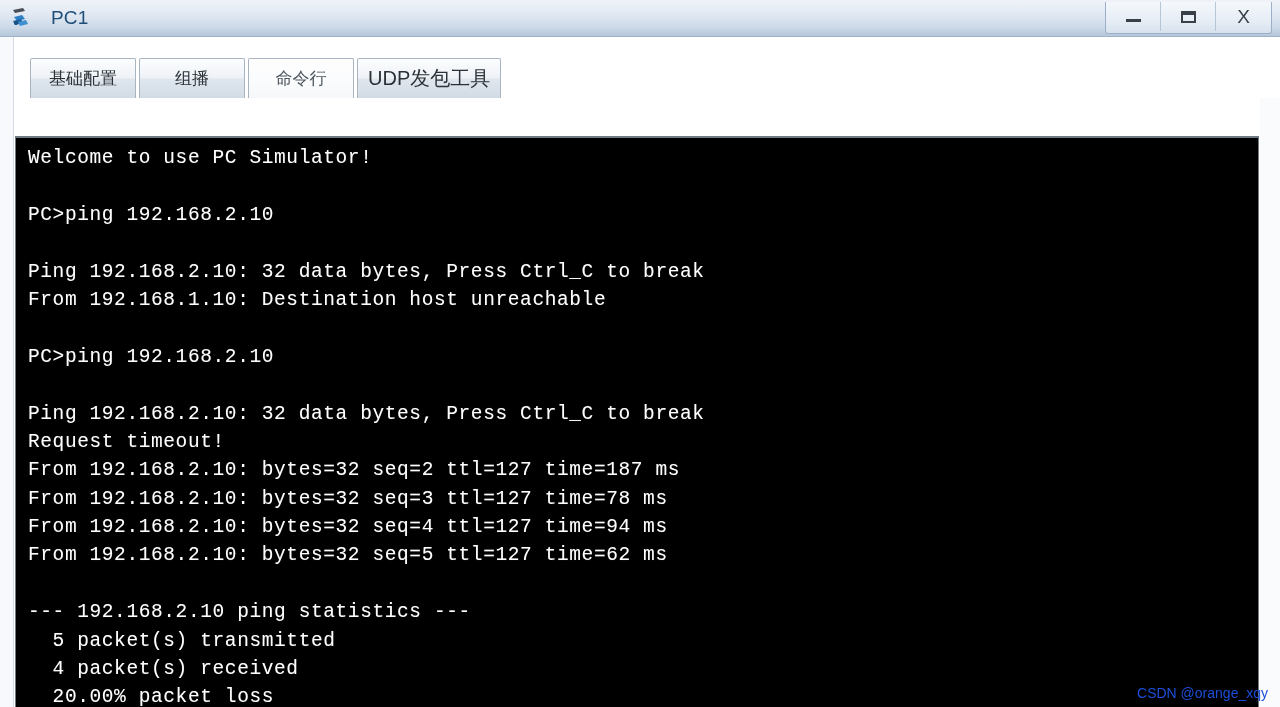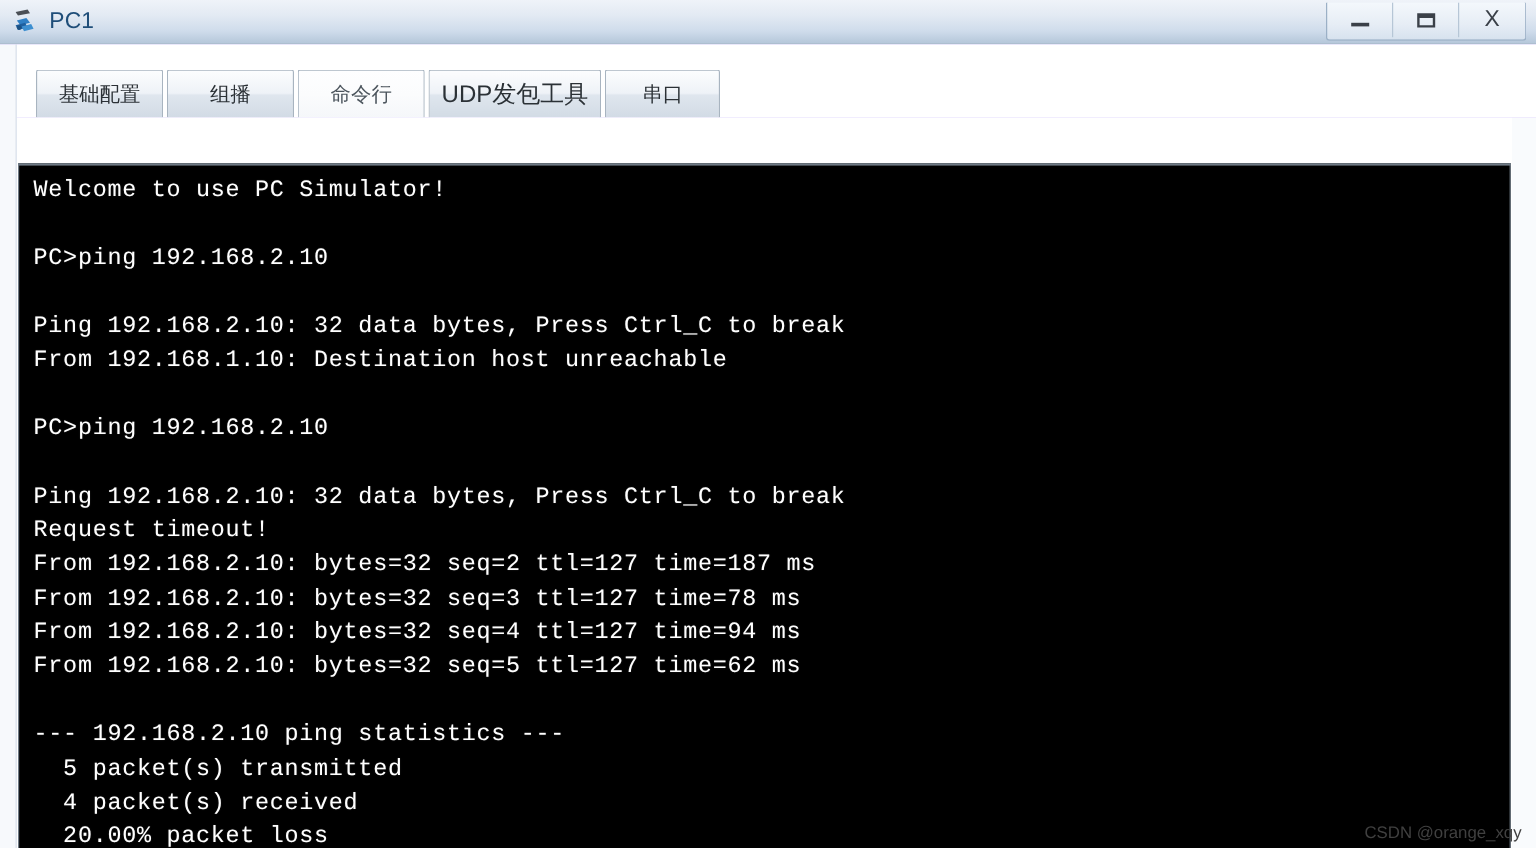--- a/index.html
+++ b/index.html
@@ -30,21 +30,21 @@
     border-bottom: 1px solid #9fb2c6;
     box-sizing: border-box;
     display: flex;
     align-items: center;
   }
 
   #title-left {
     display: flex;
     align-items: center;
     padding-left: 10px;
-    gap: 7px;
+    gap: 17px;
     justify-content: space-between;
   }
 
   .win-icon {
     width: 24px;
     height: 24px;
     display: block;
   }
 
   #window-title {
@@ -202,21 +202,21 @@
 
   .term-line { height: 28.4px; }
   .term-blank { height: 28.4px; }
 
   
   #watermark {
     position: absolute;
     right: 12px;
     bottom: 6px;
     font-size: 14px;
-    color: #404040;
+    color: #1d4ed8;
     font-family: "Liberation Sans", sans-serif;
     z-index: 30;
     pointer-events: none;
   }
 
   #right-gutter {
     position: absolute;
     right: 0;
     top: 61px;
     width: 20px;
@@ -266,23 +266,20 @@
       </div>
       <div class="tab">
         <span>组播</span>
       </div>
       <div class="tab active">
         <span>命令行</span>
       </div>
       <div class="tab tab-udp tab-narrow">
         <span>UDP发包工具</span>
       </div>
-      <div class="tab tab-narrow">
-        <span>串口</span>
-      </div>
     </div>
 
     <div id="right-gutter"></div>
 
     <div id="terminal-panel">
       <div id="terminal">
         <div id="terminal-lines"><div class="term-line">Welcome to use PC Simulator!</div><div class="term-blank">&nbsp;</div><div class="term-line">PC&gt;ping 192.168.2.10</div><div class="term-blank">&nbsp;</div><div class="term-line">Ping 192.168.2.10: 32 data bytes, Press Ctrl_C to break</div><div class="term-line">From 192.168.1.10: Destination host unreachable</div><div class="term-blank">&nbsp;</div><div class="term-line">PC&gt;ping 192.168.2.10</div><div class="term-blank">&nbsp;</div><div class="term-line">Ping 192.168.2.10: 32 data bytes, Press Ctrl_C to break</div><div class="term-line">Request timeout!</div><div class="term-line">From 192.168.2.10: bytes=32 seq=2 ttl=127 time=187 ms</div><div class="term-line">From 192.168.2.10: bytes=32 seq=3 ttl=127 time=78 ms</div><div class="term-line">From 192.168.2.10: bytes=32 seq=4 ttl=127 time=94 ms</div><div class="term-line">From 192.168.2.10: bytes=32 seq=5 ttl=127 time=62 ms</div><div class="term-blank">&nbsp;</div><div class="term-line">--- 192.168.2.10 ping statistics ---</div><div class="term-line">  5 packet(s) transmitted</div><div class="term-line">  4 packet(s) received</div><div class="term-line">  20.00% packet loss</div></div>
       </div>
     </div>
 

